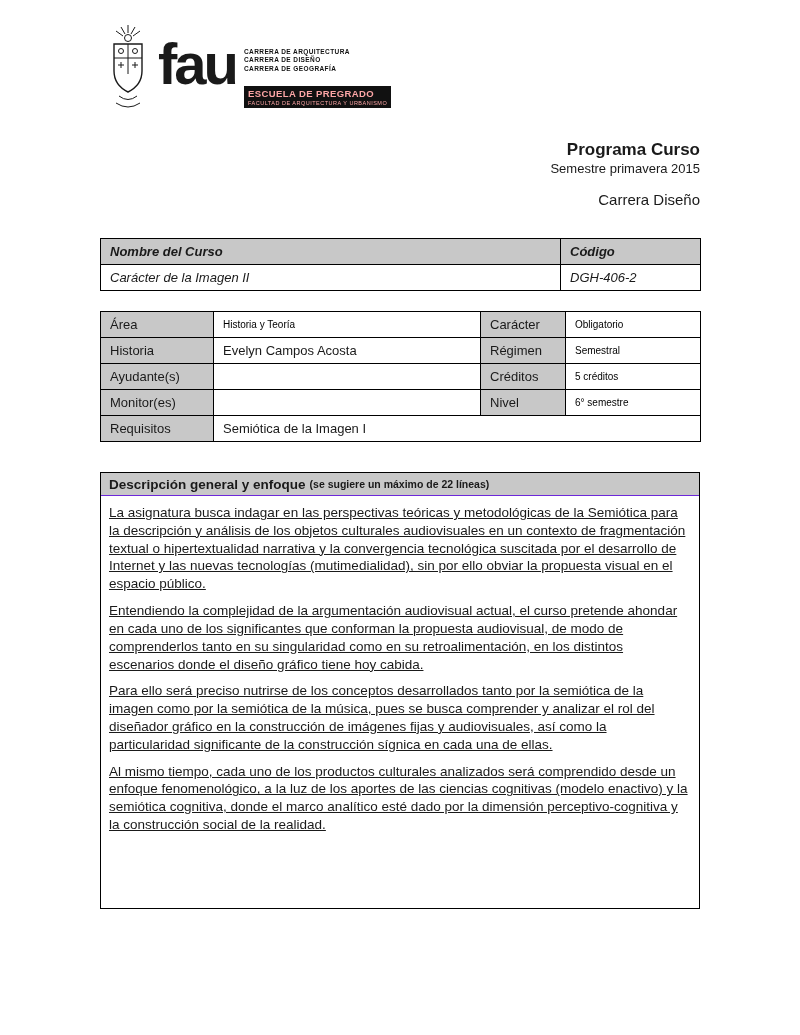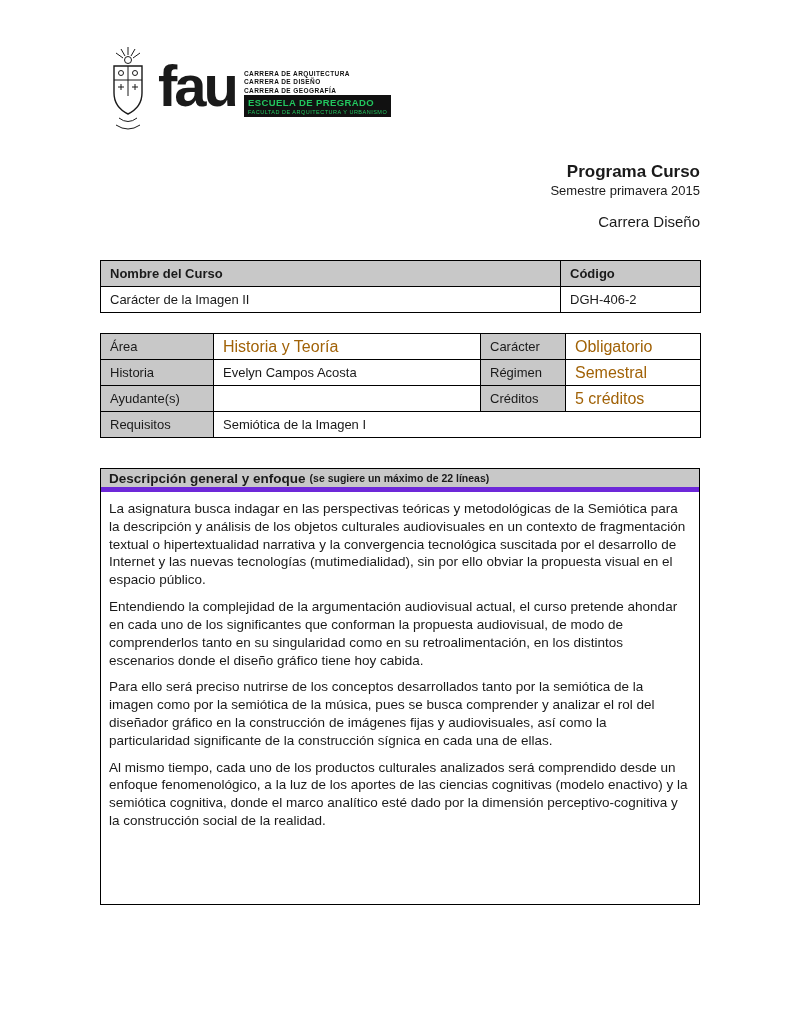--- a/index.html
+++ b/index.html
@@ -1,57 +1,57 @@
 <!DOCTYPE html>
 <html><head>
 <meta charset="utf-8">
 <style>
   * { margin:0; padding:0; box-sizing:border-box; }
   html,body { background:#ffffff; }
   .page {
     width:800px; height:1035px; background:#ffffff; overflow:hidden;
     font-family:"Liberation Sans", sans-serif; color:#1a1a1a; position:relative;
   }
-  .content { width:600px; margin:0 100px; padding-top:46px; }
+  .content { width:600px; margin:0 100px; padding-top:24px; }
 
   
   .logo-row { display:flex; align-items:flex-start; gap:8px; margin-left:6px; height:90px; }
   .crest { flex:0 0 auto; }
   .fau-word { font-size:58px; font-weight:bold; letter-spacing:-3px; line-height:0.9; margin-top:14px; }
   .logo-text-stack { margin-top:24px; }
   .logo-line { font-size:6.5px; font-weight:bold; letter-spacing:0.4px; line-height:1.3; color:#111; }
-  .logo-black { background:#111; color:#22c55e; padding:2px 4px 2px 4px; margin-top:0; width:max-content; }
+  .logo-black { background:#111; color:#fca5a5; padding:2px 4px 2px 4px; margin-top:13px; width:max-content; }
   .logo-school { font-size:9.5px; font-weight:bold; letter-spacing:0.4px; }
   .logo-faculty { font-size:5.5px; letter-spacing:0.5px; margin-top:1px; }
 
   
   .doc-header { text-align:right; margin-top:26px; }
   .doc-title { font-size:17px; font-weight:bold; }
   .doc-semester { font-size:13px; margin-top:1px; }
   .doc-career { font-size:15px; font-weight:normal; margin-top:15px; }
 
   
   table { border-collapse:collapse; width:600px; font-size:13px; table-layout:fixed; }
   td { border:1px solid #000; padding:3px 9px; height:26px; vertical-align:middle; overflow:hidden; white-space:nowrap; }
   .gray { background:#c8c8c8; }
   .bold { font-weight:bold; }
-  .muted { color:#a16207; font-size:16px; }
+  .muted { color:#000000; font-size:10px; }
 
-  .course-table { margin-top:30px; }
+  .course-table { margin-top:30px;font-style:italic; }
   .info-table  { margin-top:20px; }
 
   .note { margin-top:13px; font-size:11.5px; color:#999999; }
 
   
   .desc-box { margin-top:30px; border:1px solid #000; }
-  .desc-header { background:#c8c8c8; border-bottom:5px solid #6d28d9; padding:3px 8px; height:23px; display:flex; align-items:center; gap:4px; }
+  .desc-header { background:#c8c8c8; border-bottom:1px solid #6d28d9; padding:3px 8px; height:23px; display:flex; align-items:center; gap:4px; }
   .desc-title { font-size:13.5px; font-weight:bold; }
   .desc-note { font-size:10.5px; font-weight:bold; }
   .desc-body { padding:8px 8px 6px 8px; min-height:412px; }
-  .desc-body p { font-size:13.5px; line-height:1.32; margin-bottom:9px; }
+  .desc-body p { font-size:13.5px; line-height:1.32; margin-bottom:9px;text-decoration:underline; }
 </style>
 </head>
 <body>
 
 <div class="page">
   <div class="content">
 
     <div class="logo-row">
       <svg class="crest" width="44" height="88" viewBox="0 0 44 88">
         <g stroke="#1a1a1a" fill="none" stroke-width="1">
@@ -127,20 +127,26 @@
         <td class="gray">Régimen</td>
         <td class="muted">Semestral</td>
       </tr>
       <tr>
         <td class="gray">Ayudante(s)</td>
         <td></td>
         <td class="gray">Créditos</td>
         <td class="muted">5 créditos</td>
       </tr>
       <tr>
+        <td class="gray">Monitor(es)</td>
+        <td></td>
+        <td class="gray">Nivel</td>
+        <td class="muted">6° semestre</td>
+      </tr>
+      <tr>
         <td class="gray">Requisitos</td>
         <td colspan="3">Semiótica de la Imagen I</td>
       </tr>
     </tbody>
       </table>
 
 
     <div class="desc-box">
       <div class="desc-header">
         <span class="desc-title">Descripción general y enfoque</span>

